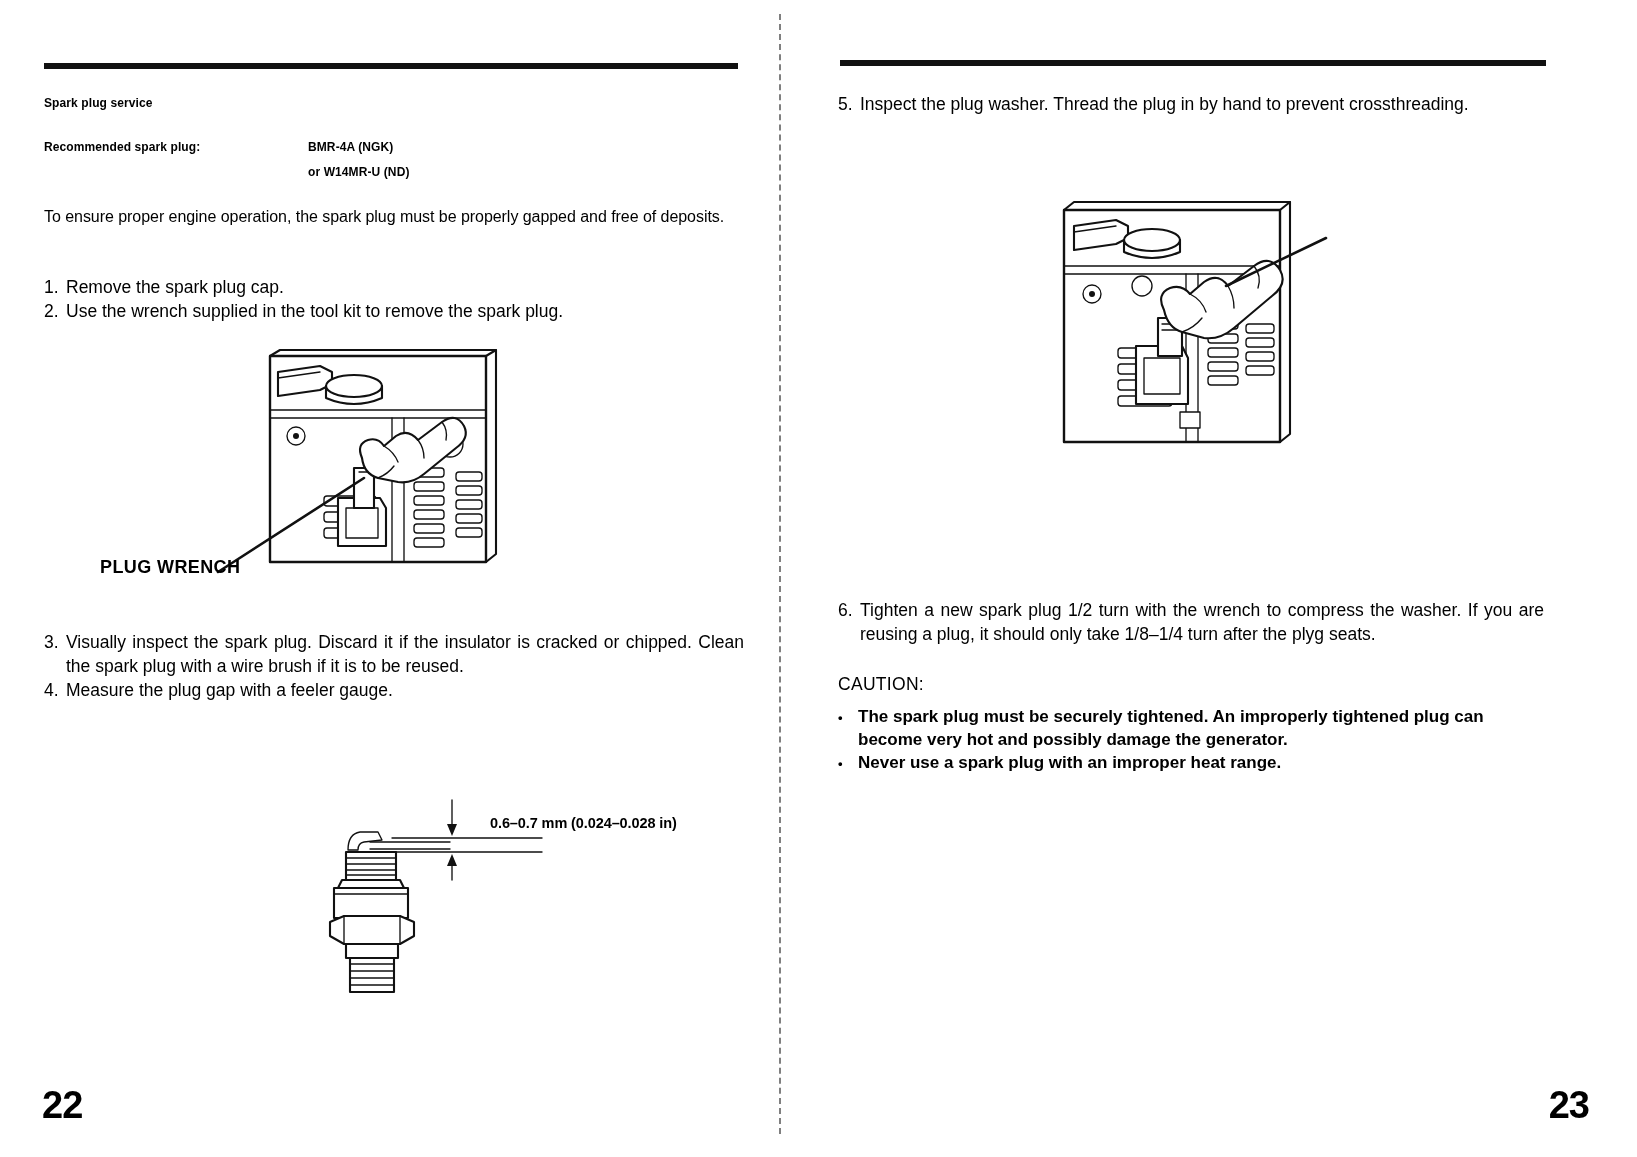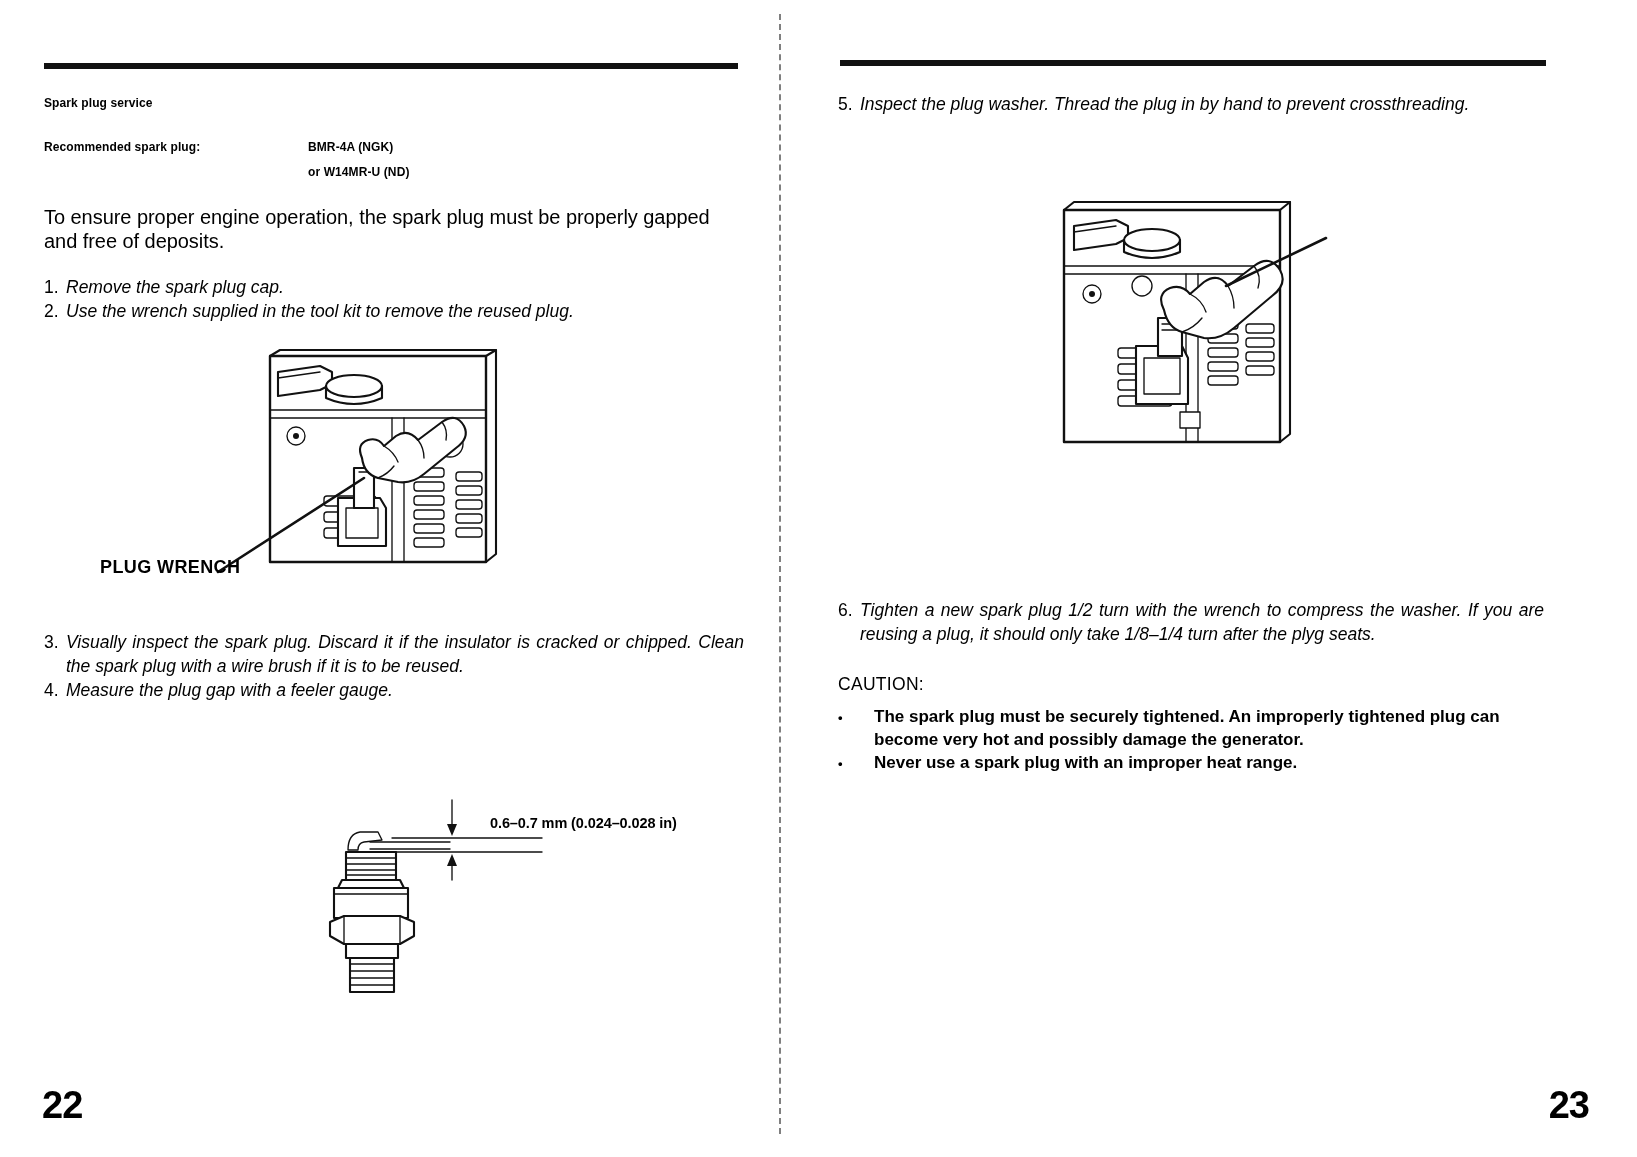--- a/index.html
+++ b/index.html
@@ -46,40 +46,39 @@
 
   .heading {
     position: absolute;
     font-weight: bold;
     font-size: 12px;
     letter-spacing: .1px;
   }
 
   .body-text {
     position: absolute;
-    font-size: 20px;
+    font-size: 16px;
     line-height: 24px;
     letter-spacing: -.05px;
   }
   .justify { text-align: justify; text-align-last: left; }
 
   .list-item {
     position: absolute;
     font-size: 17.5px;
     line-height: 24px;
   }
   .list-item .num {
     position: absolute;
     left: 0;
     top: 0;
   }
   .list-item .txt {
     display: block;
     margin-left: 22px;
-    font-style: italic;
   }
 
   .caution-title {
     position: absolute;
     font-size: 17.5px;
     letter-spacing: .3px;
   }
   .caution-list {
     position: absolute;
     font-size: 17px;
@@ -87,21 +86,21 @@
     line-height: 23px;
   }
   .caution-list .bullet {
     position: absolute;
     left: 0;
     top: 1px;
     font-size: 13px;
   }
   .caution-list .ctxt {
     display: block;
-    margin-left: 36px;
+    margin-left: 20px;
   }
 
   .page-number {
     position: absolute;
     bottom: 30px;
     font-size: 38px;
     font-weight: bold;
     letter-spacing: -1px;
     text-align: right;
   }
@@ -146,21 +145,21 @@
   <div class="heading" style="left:308px; top:165px;">or W14MR-U (ND)</div>
 
   <div class="body-text" style="left:44px; top:205px; width:694px;">To ensure proper engine operation, the spark plug must be properly gapped and free of deposits.</div>
 
   <div class="list-item" style="left:44px; top:275px; width:700px;">
     <span class="num">1.</span>
     <span class="txt">Remove the spark plug cap.</span>
   </div>
   <div class="list-item" style="left:44px; top:299px; width:700px;">
     <span class="num">2.</span>
-    <span class="txt">Use the wrench supplied in the tool kit to remove the reused plug.</span>
+    <span class="txt">Use the wrench supplied in the tool kit to remove the spark plug.</span>
   </div>
 
   <div class="figure" style="left:228px; top:348px;">
     <svg width="300" height="240" viewBox="0 0 300 240" aria-hidden="true">
 
       <path class="ln" d="M42 8 L258 8 L258 214 L42 214 Z" style="stroke-width:2.4"></path>
 
       <path class="ln" d="M42 8 L52 2 L268 2 L258 8"></path>
       <path class="ln" d="M268 2 L268 206 L258 214"></path>
 

